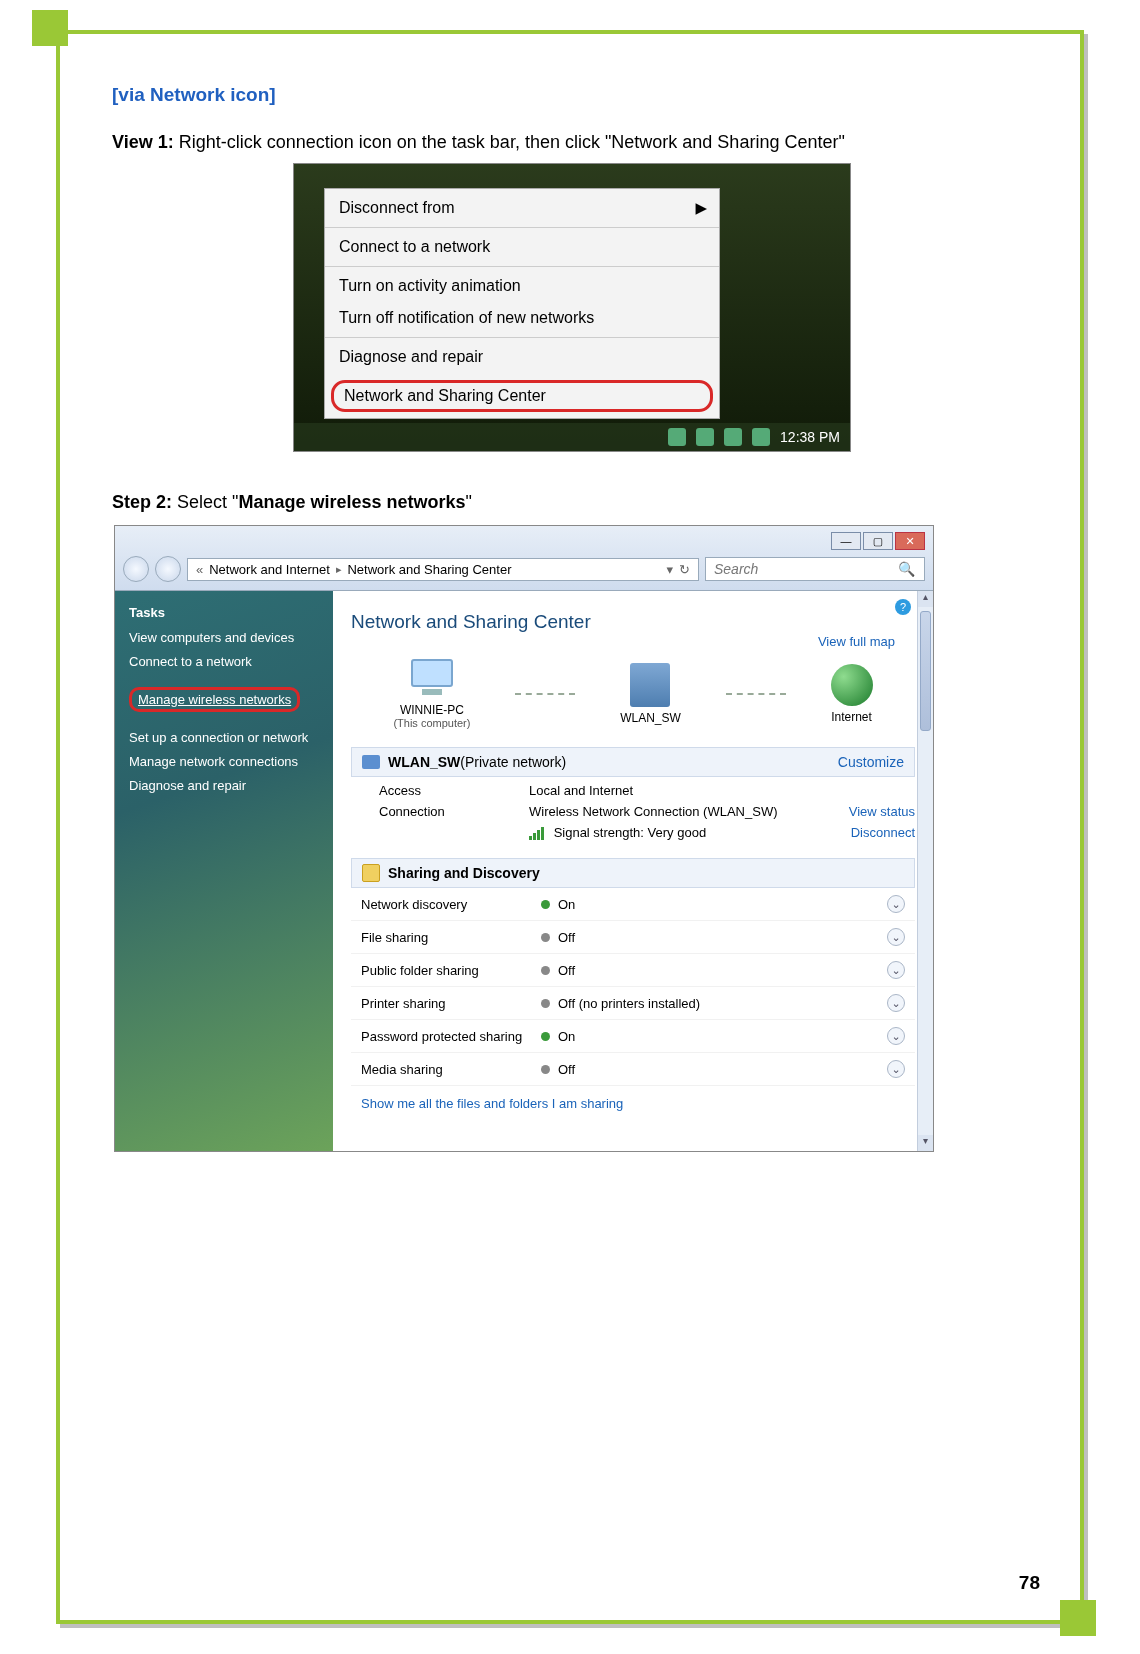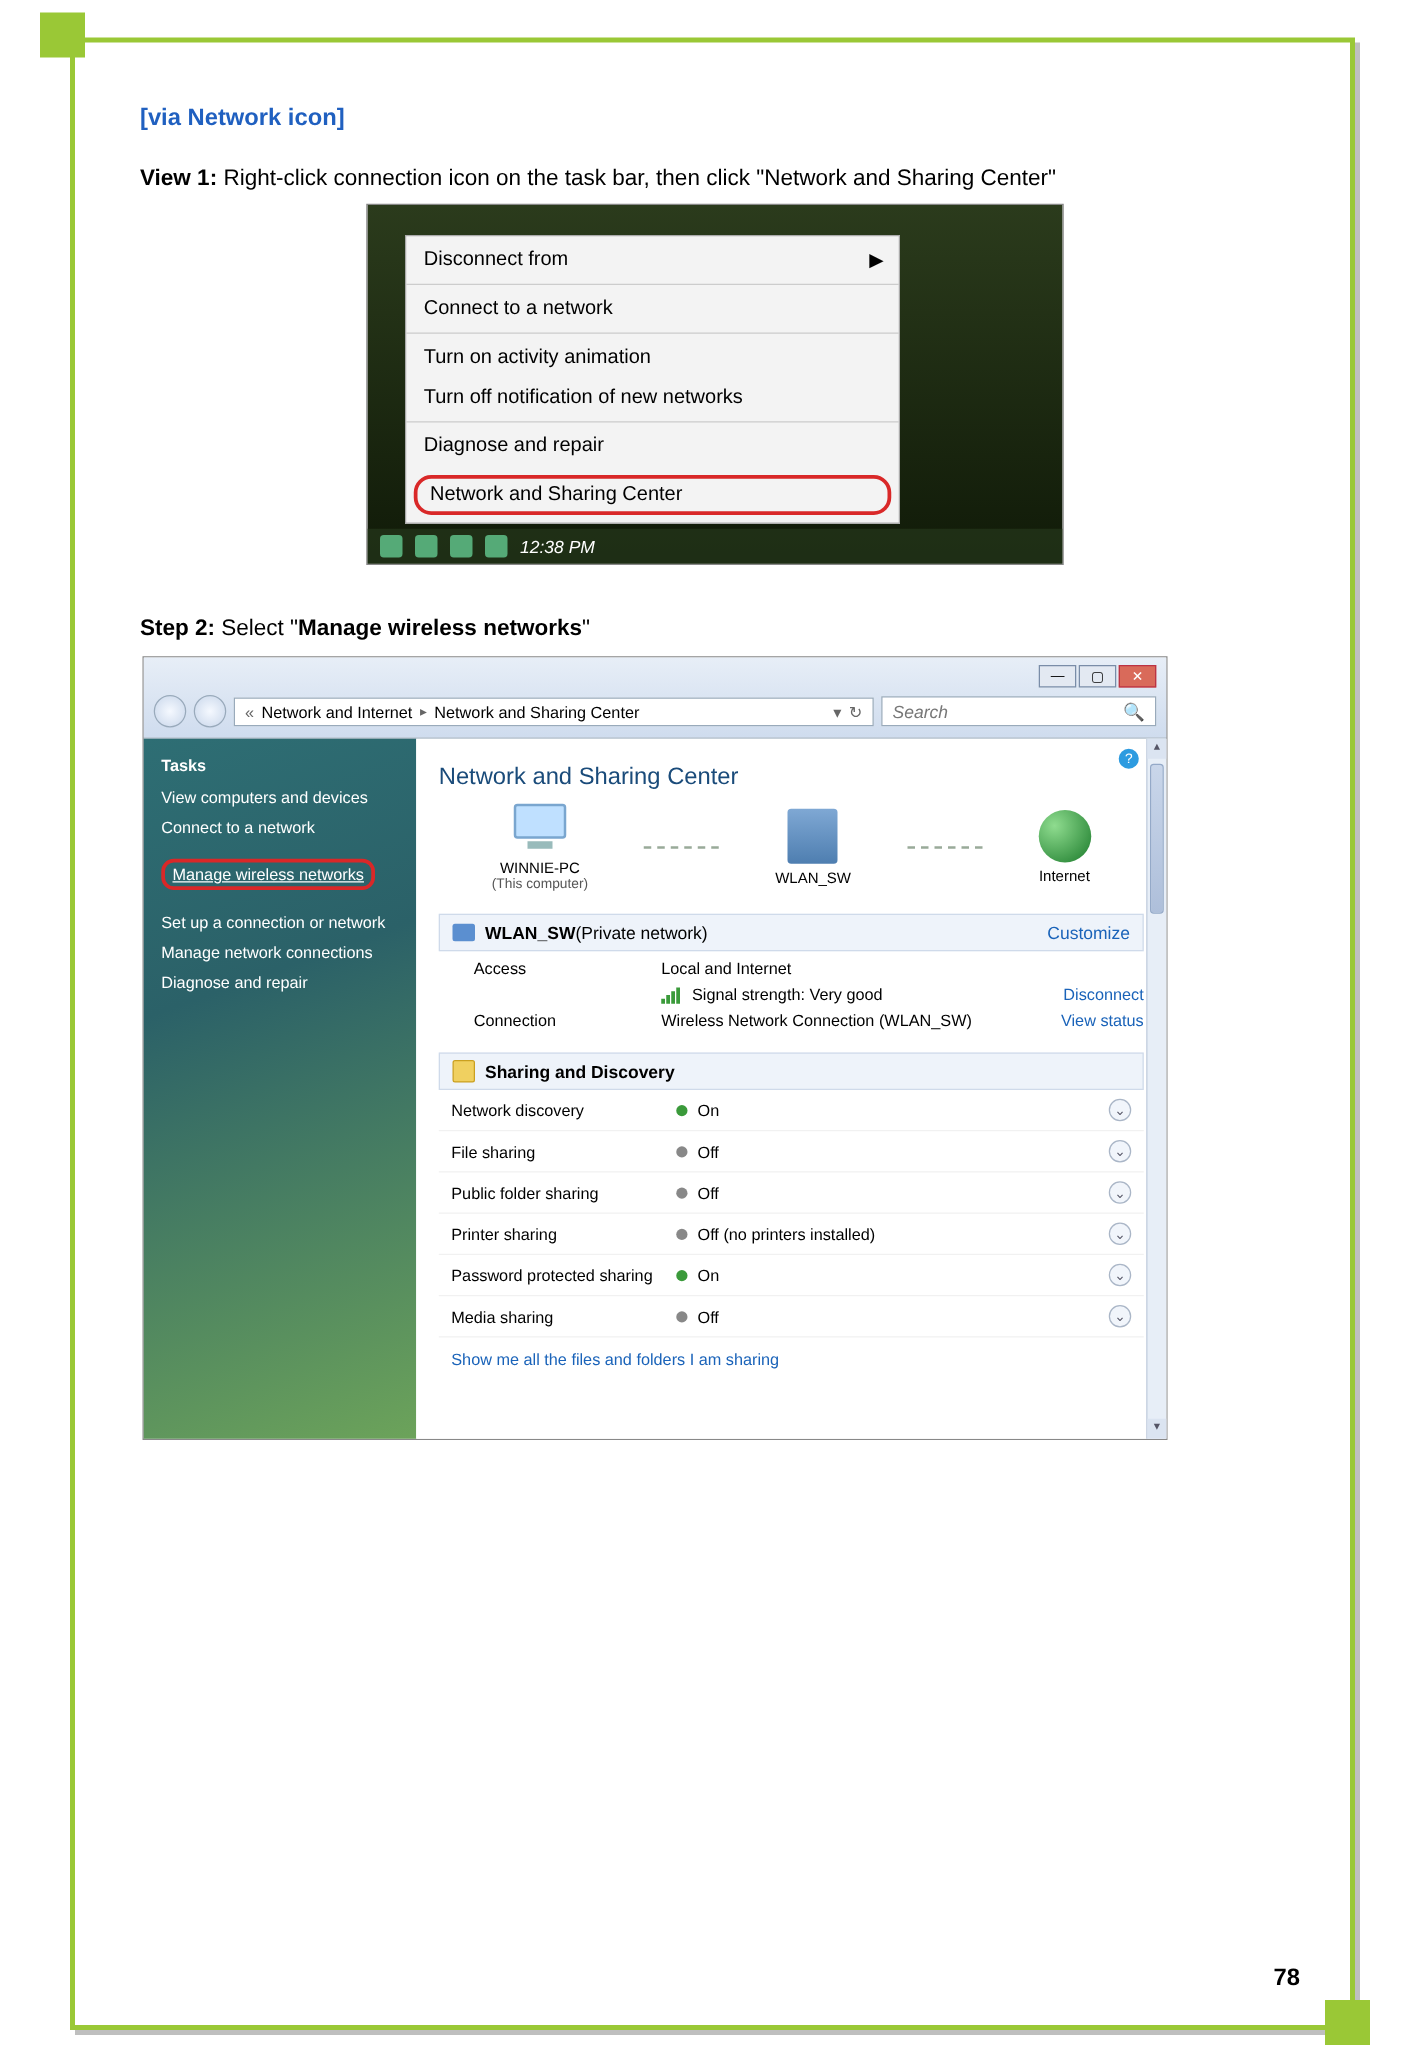--- a/index.html
+++ b/index.html
@@ -67,26 +67,26 @@
   .menu .highlight {
     border: 3px solid #d92828;
     border-radius: 14px;
     margin: 4px 6px 6px;
     padding: 4px 10px;
   }
   .tray {
     background: rgba(40,60,30,.6);
     height: 28px;
     display: flex;
+    justify-content: flex-end;
     align-items: center;
     gap: 10px;
     padding: 0 10px;
     color: #fff;
     font-size: 14px;
-    font-style: italic;
   }
   .tray .ticon { width: 18px; height: 18px; background: #5a7; border-radius: 3px; display: inline-block; }
   .tray .clock { color: #fff; }
 
   .step2 { font-size: 18px; margin: 12px 0 12px; }
   .winwrap { border: 1px solid #888; width: 820px; margin-left: 2px; font-size: 14px; }
   .wb-chrome {
     background: linear-gradient(#e7eef7, #cfdcee);
     border-bottom: 1px solid #9ab;
     padding: 6px 8px 0;
@@ -299,20 +299,21 @@
         <div class="task hl">Manage wireless networks</div>
         <div class="task">Set up a connection or network</div>
         <div class="task">Manage network connections</div>
         <div class="task">Diagnose and repair</div>
 
       </div>
 
       <div class="main">
         <span class="help-icon">?</span>
         <h2 class="nsc">Network and Sharing Center</h2>
+        <div class="mapline"><a>View full map</a></div>
 
         <div class="diagram">
           <div class="node">
             <div class="pc">
                 <div class="scr"></div>
                 <div class="base"></div>
               </div>
             <div>WINNIE-PC</div>
             <div class="sub">(This computer)</div>
           </div>
@@ -333,37 +334,37 @@
           <b>WLAN_SW</b>
           <span> (Private network)</span>
           <span class="customize">Customize</span>
         </div>
         <div class="kv">
           <div class="k">Access</div>
           <div class="v">Local and Internet</div>
           <div class="rl"></div>
         </div>
         <div class="kv">
+          <div class="k">Connection</div>
+          <div class="v">Wireless Network Connection (WLAN_SW)</div>
+          <div class="rl">View status</div>
+        </div>
+        <div class="kv">
           <div class="k"></div>
           <div class="v">
             <span class="sig">
                 <i></i>
                 <i></i>
                 <i></i>
                 <i></i>
               </span>
             <span>Signal strength:  Very good</span>
           </div>
           <div class="rl">Disconnect</div>
         </div>
-        <div class="kv">
-          <div class="k">Connection</div>
-          <div class="v">Wireless Network Connection (WLAN_SW)</div>
-          <div class="rl">View status</div>
-        </div>
 
         <div class="sdhdr">
           <span class="ic"></span>
           <span>Sharing and Discovery</span>
         </div>
 
         <div class="sd-row">
           <div class="k">Network discovery</div>
           <span class="dot on"></span>
           <span>On</span>

